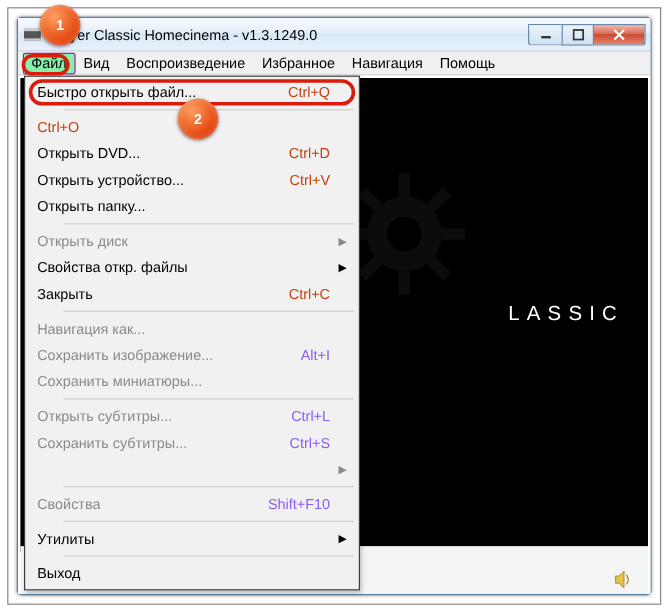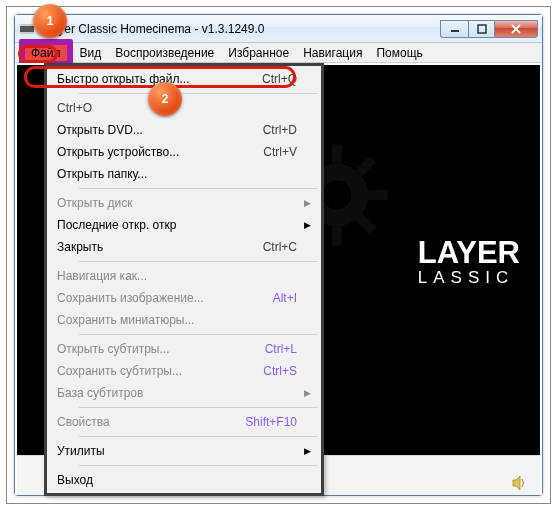--- a/index.html
+++ b/index.html
@@ -13,39 +13,39 @@
   .title-text { flex: 1; color: #000; padding-left: 2px; }
   .win-buttons { display: flex; gap: 0; }
   .win-btn { height: 18px; border: 1px solid #6b8aab; background: linear-gradient(to bottom, #eaf3fb, #cfe2f3); display: flex; align-items: center; justify-content: center; }
   .win-btn.min { width: 28px; border-radius: 0 0 0 3px; border-right: none; }
   .win-btn.max { width: 26px; border-right: none; }
   .win-btn.close { width: 44px; background: linear-gradient(to bottom, #f3b7ad, #d66a57 45%, #c94a32 46%, #e4816c); border-radius: 0 0 3px 0; }
   
   
   .menu-bar { height: 20px; background: #f0f0f0; display: flex; align-items: center; padding: 0 4px; border-bottom: 1px solid #d0d0d0; }
   .menu-item { padding: 2px 7px; color: #000; }
-  .menu-item.active { background: #ef4444; border: 6px solid #a21caf; border-radius: 2px; padding: 1px 6px; }
+  .menu-item.active { background: #86efac; border: 1px solid #a21caf; border-radius: 2px; padding: 1px 6px; }
   
   
   .content { position: relative; height: calc(100% - 48px); background: #fff; }
   .video-pane { background: #000; position: absolute; left: 2px; right: 2px; top: 2px; height: 395px; display: flex; align-items: center; justify-content: flex-end; overflow: hidden; }
   .logo-block { text-align: left; color: #fff; padding-right: 20px; }
   .logo-big { font-family: "Arial Black", Arial; font-size: 31px; font-weight: 900; letter-spacing: 0px; line-height: 1; }
   .logo-sub { font-family: Arial; font-size: 17px; letter-spacing: 6px; line-height: 1.2; }
   .logo-gear { position: absolute; left: 260px; top: 70px; width: 120px; height: 120px; opacity: 0.25; }
   
   
   .status-bar { position: absolute; bottom: 0; left: 2px; right: 2px; height: 40px; background: #f4f4f4; border-top: 1px solid #ddd; display: flex; align-items: flex-end; justify-content: flex-end; padding: 4px 10px; }
   
   
-  .dropdown { position: absolute; left: 20px; top: 63px; width: 280px; background: #f1f1f1; border: 3px solid #404040; box-shadow: 2px 2px 4px rgba(0,0,0,0.25); z-index: 10; padding: 2px; margin-left: 24px; }
+  .dropdown { position: absolute; left: 20px; top: 63px; width: 280px; background: #f1f1f1; border: 1px solid #404040; box-shadow: 2px 2px 4px rgba(0,0,0,0.25); z-index: 10; padding: 2px; }
   .dropdown .row { display: flex; align-items: center; height: 22px; padding: 0 22px 0 8px; color: #000; position: relative; }
   .dropdown .row.disabled { color: #8a8a8a; }
   .dropdown .row .lbl { flex: 1; }
-  .dropdown .row .kbd { color: #404040; }
+  .dropdown .row .kbd { color: #c2410c; }
   .dropdown .row.disabled .kbd { color: #8b5cf6; }
   .dropdown .sep { height: 1px; background: #d0d0d0; margin: 3px 2px 3px 30px; }
   .dropdown .arrow { position: absolute; right: 8px; font-size: 9px; }
   .icon-strip { position: absolute; left: 2px; top: 2px; bottom: 2px; width: 26px; }
   
   
   .bubble { position: absolute; width: 34px; height: 34px; border-radius: 50%; background: radial-gradient(circle at 35% 30%, #ff9e5e, #e2410a 70%, #9a2a04); box-shadow: 0 1px 3px rgba(0,0,0,0.5), inset 0 0 5px rgba(255,255,255,0.4); display: flex; align-items: center; justify-content: center; color: #fff; font-size: 18px; font-weight: bold; z-index: 30; }
   .hl-menu { position: absolute; left: 18px; top: 45px; width: 40px; height: 18px; border: 3px solid #d91c0b; border-radius: 9px; z-index: 25; }
   .hl-row { position: absolute; left: 24px; top: 66px; width: 272px; height: 22px; border: 3px solid #d91c0b; border-radius: 11px; z-index: 25; }
   
@@ -104,21 +104,20 @@
             <rect x="46" y="76" width="8" height="16"></rect>
         <rect x="8" y="46" width="16" height="8"></rect>
             <rect x="76" y="46" width="16" height="8"></rect>
         <rect x="46" y="8" width="8" height="16" transform="rotate(45 50 50)"></rect>
             <rect x="46" y="76" width="8" height="16" transform="rotate(45 50 50)"></rect>
         <rect x="8" y="46" width="16" height="8" transform="rotate(45 50 50)"></rect>
             <rect x="76" y="46" width="16" height="8" transform="rotate(45 50 50)"></rect>
         </g>
       </svg>
       <div class="logo-block">
-        <div class="logo-big">LAYER</div>
         <div class="logo-sub">LASSIC</div>
       </div>
     </div>
     <div class="status-bar">
       <span>
         <svg width="18" height="16" viewBox="0 0 18 16">
             <path d="M1 5 h3 l4 -4 v14 l-4 -4 h-3 z" fill="#e6c34b" stroke="#a08020" stroke-width="0.7"></path>
             <path d="M10 4 q3 4 0 8" fill="none" stroke="#a08020" stroke-width="1"></path>
           </svg>
       </span>
@@ -146,21 +145,21 @@
     </div>
     <div class="row">
       <span class="lbl">Открыть папку...</span>
     </div>
     <div class="sep"></div>
     <div class="row disabled">
       <span class="lbl">Открыть диск</span>
       <span class="arrow">▶</span>
     </div>
     <div class="row">
-      <span class="lbl">Последние откр. откр</span>
+      <span class="lbl">Свойства откр. файлы</span>
       <span class="arrow">▶</span>
     </div>
     <div class="row">
       <span class="lbl">Закрыть</span>
       <span class="kbd">Ctrl+C</span>
     </div>
     <div class="sep"></div>
     <div class="row disabled">
       <span class="lbl">Навигация как...</span>
     </div>
@@ -174,21 +173,20 @@
     <div class="sep"></div>
     <div class="row disabled">
       <span class="lbl">Открыть субтитры...</span>
       <span class="kbd">Ctrl+L</span>
     </div>
     <div class="row disabled">
       <span class="lbl">Сохранить субтитры...</span>
       <span class="kbd">Ctrl+S</span>
     </div>
     <div class="row disabled">
-      <span class="lbl">База субтитров</span>
       <span class="arrow">▶</span>
     </div>
     <div class="sep"></div>
     <div class="row disabled">
       <span class="lbl">Свойства</span>
       <span class="kbd">Shift+F10</span>
     </div>
     <div class="sep"></div>
     <div class="row">
       <span class="lbl">Утилиты</span>

